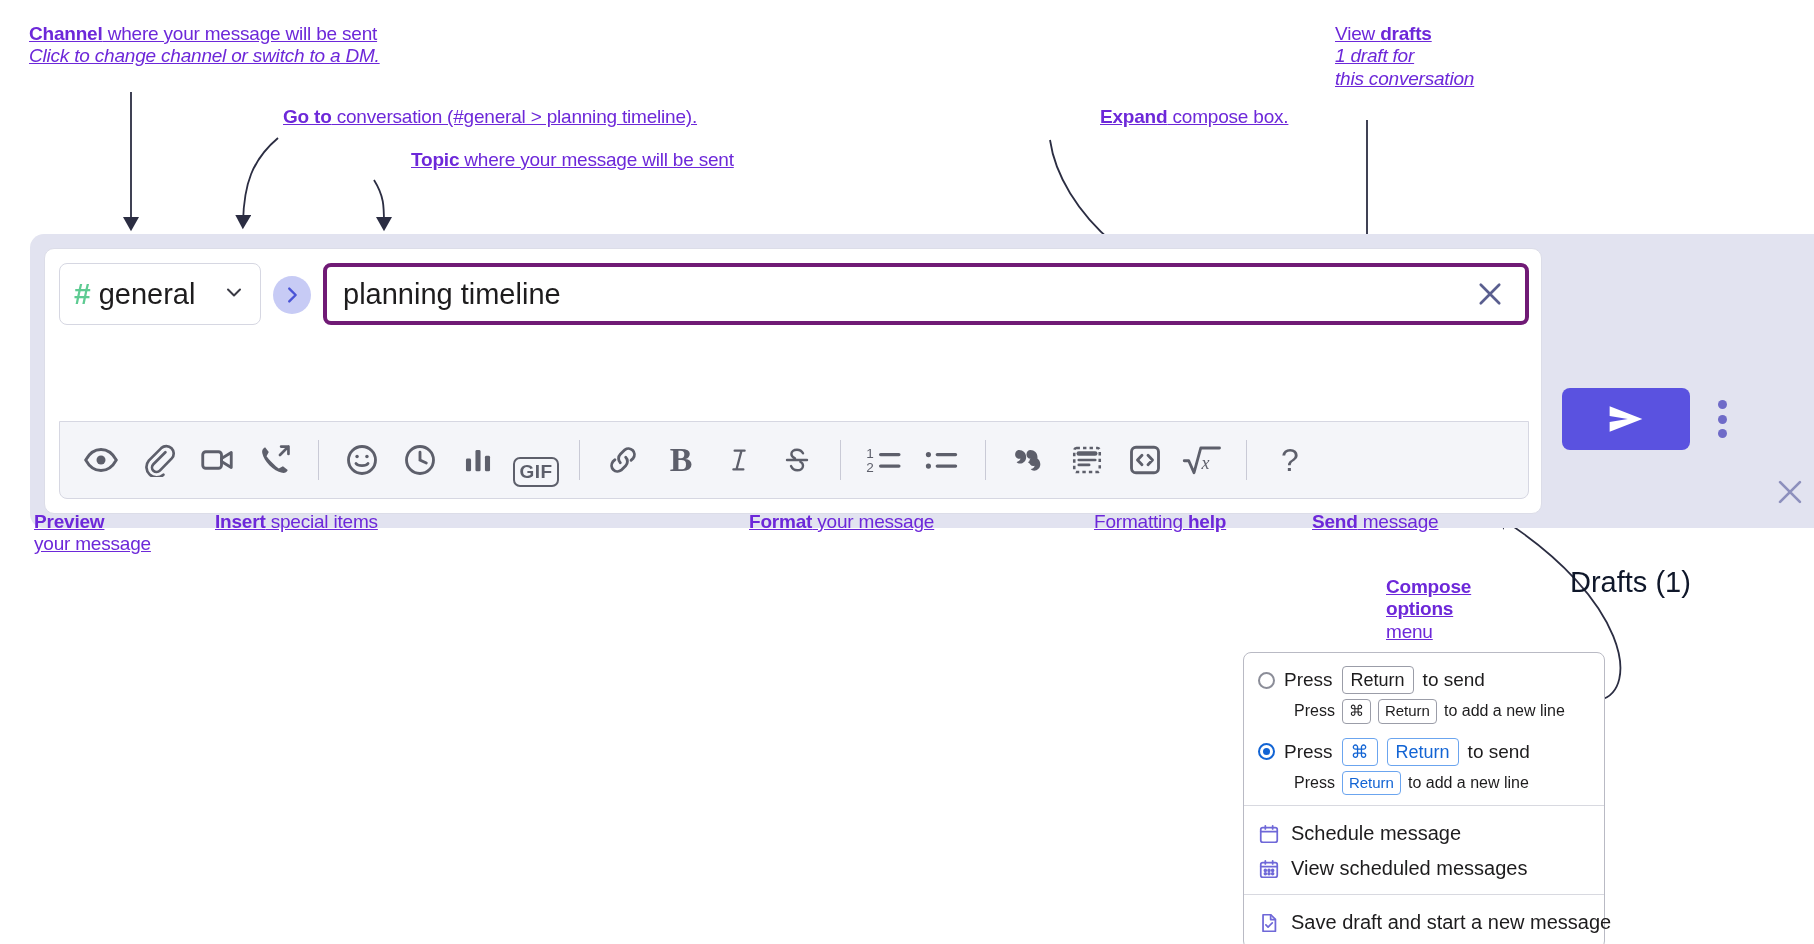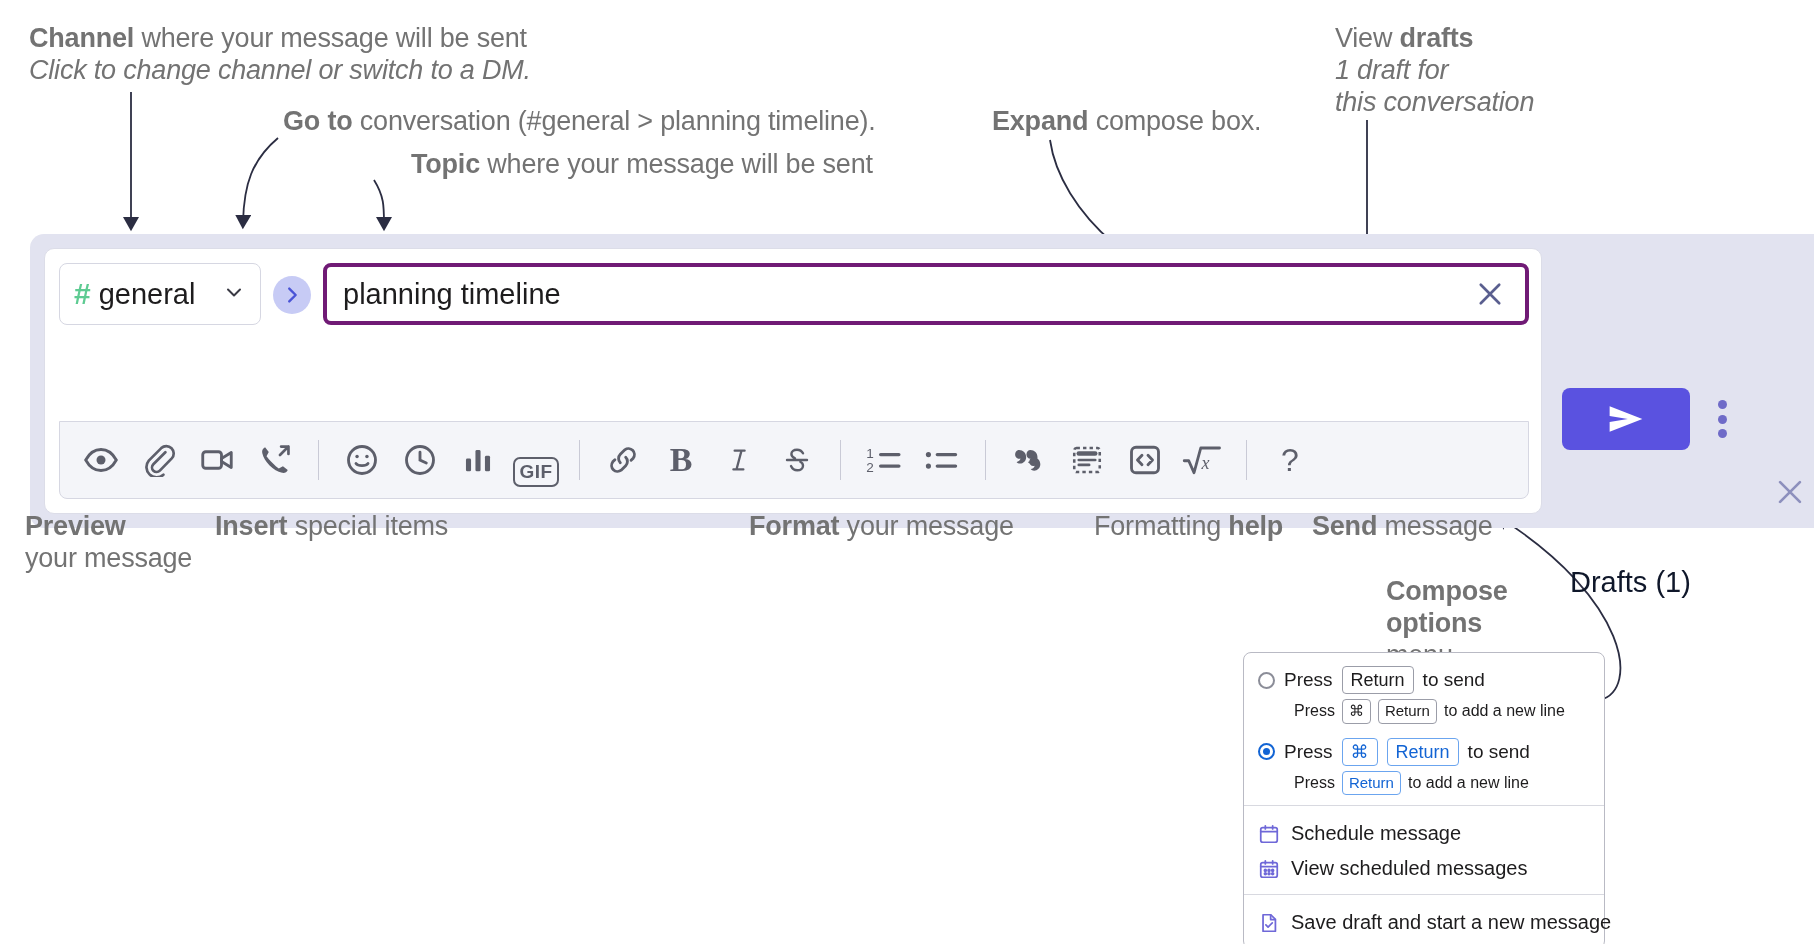--- a/index.html
+++ b/index.html
@@ -7,25 +7,26 @@
     width: 1814px; height: 944px;
     background: #ffffff;
     font-family: "Liberation Sans", sans-serif;
     overflow: hidden;
   }
   #stage { position: relative; width: 1814px; height: 944px; }
 
   
   .anno {
     position: absolute;
-    color: #737373;
-    font-size: 27px;
+    color: #6d28d9;
+    font-size: 19px;
     line-height: 1.18;
     white-space: nowrap;
     letter-spacing: -0.2px;
+    text-decoration: underline;
   }
   .anno b { font-weight: bold; }
   .anno i { font-style: italic; margin-top: 36px; }
 
   
   #lines { position: absolute; inset: 0; width: 1814px; height: 944px; pointer-events: none; }
 
   
   .compose-panel {
     position: absolute;
@@ -249,21 +250,21 @@
   </div>
 
   <div class="anno" style="left:283px; top:106px;">
     <b>Go to</b><span> conversation (#general &gt; planning timeline).</span>
   </div>
 
   <div class="anno" style="left:411px; top:149px;">
     <b>Topic</b><span> where your message will be sent</span>
   </div>
 
-  <div class="anno" style="left:992px; top:106px;">
+  <div class="anno" style="left:1100px; top:106px;">
     <b>Expand</b><span> compose box.</span>
   </div>
 
   <div class="anno" style="left:1335px; top:23px;">
     <div><span>View </span><b>drafts</b></div>
     <div><i>1 draft for</i></div>
     <div><i>this conversation</i></div>
   </div>
 
   <div class="compose-panel">
@@ -432,21 +433,21 @@
           </svg>
         </div>
         <div class="tb-sep"></div>
         <div class="tb-item">
           <span class="qmark">?</span>
         </div>
       </div>
     </div>
   </div>
 
-  <div class="anno" style="left:25px; top:511px;">
+  <div class="anno" style="left:34px; top:511px;">
     <div><b>Preview</b></div>
     <div><span>your message</span></div>
   </div>
 
   <div class="anno" style="left:215px; top:511px;">
     <b>Insert</b><span> special items</span>
   </div>
 
   <div class="anno" style="left:749px; top:511px;">
     <b>Format</b><span> your message</span>

